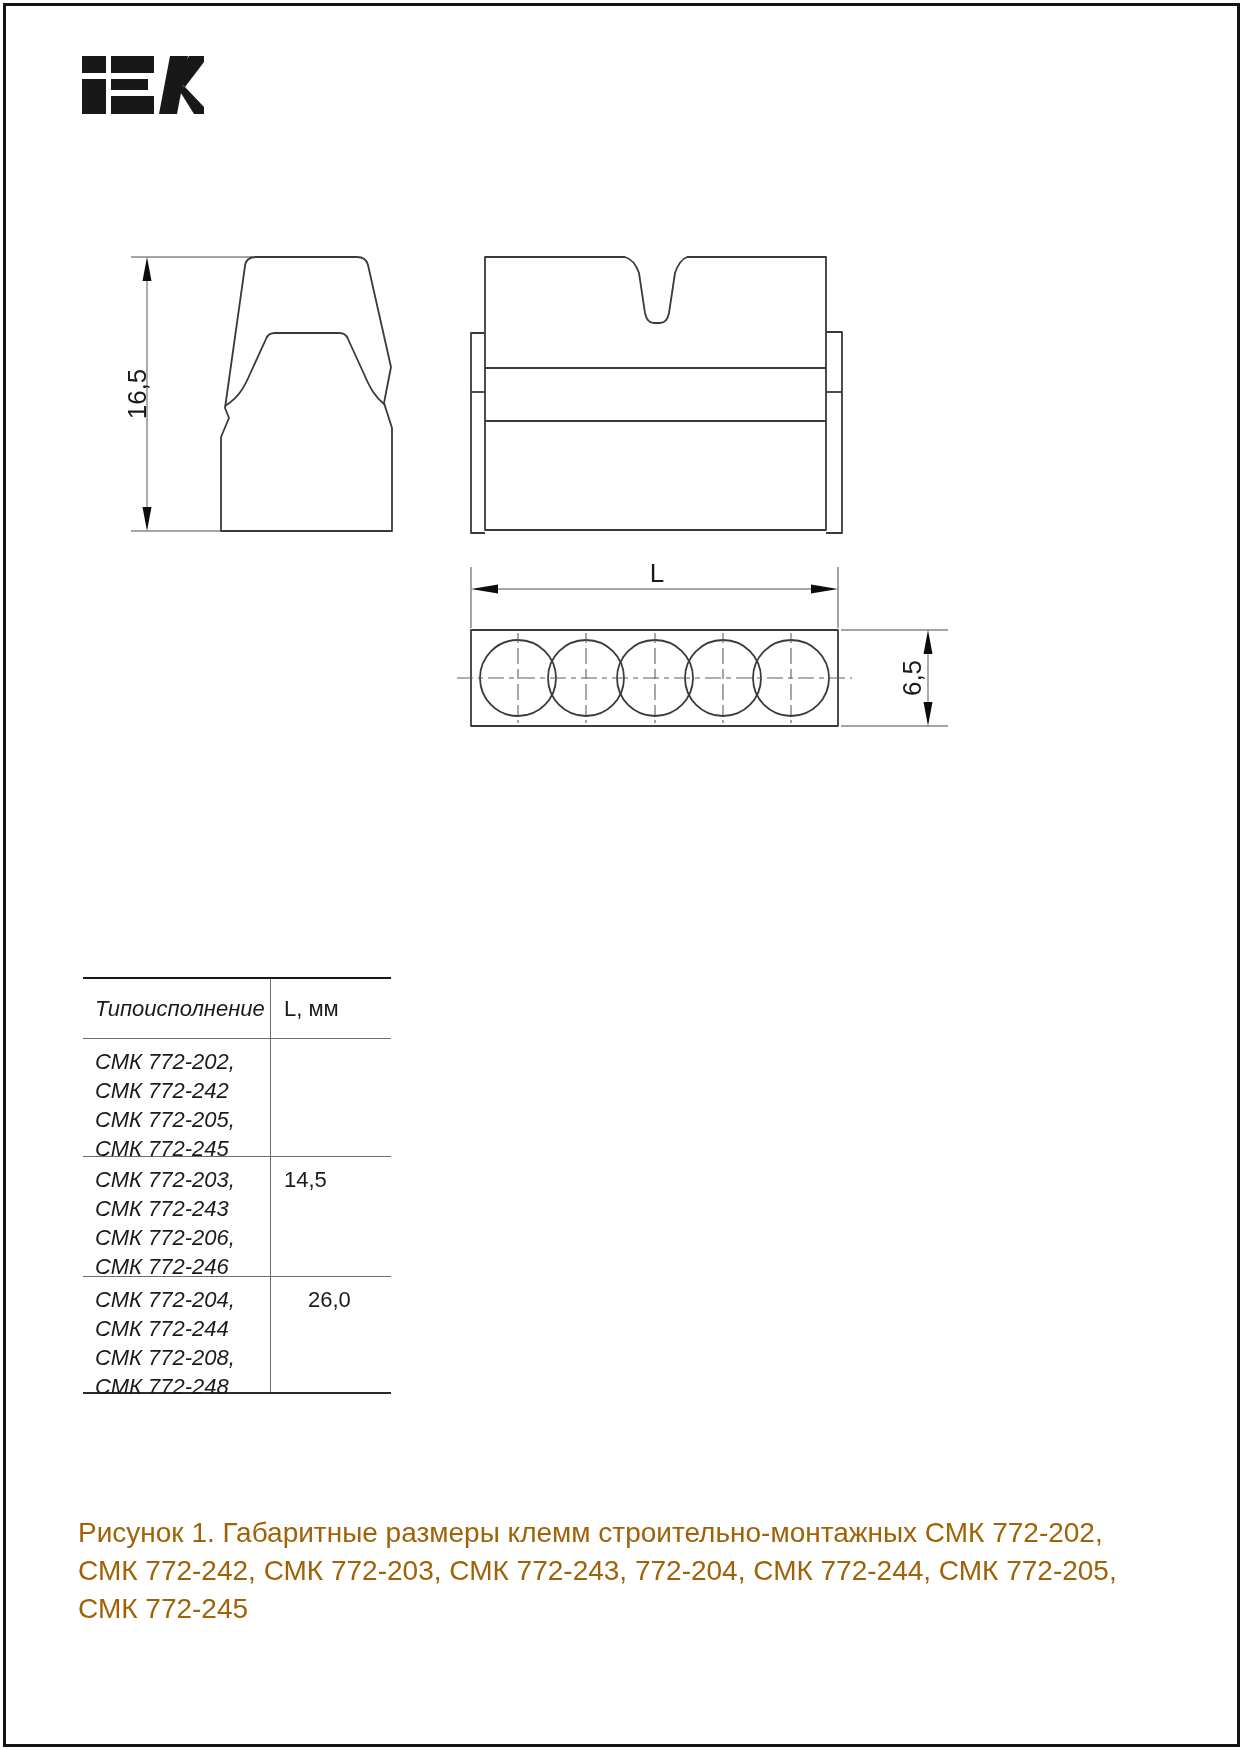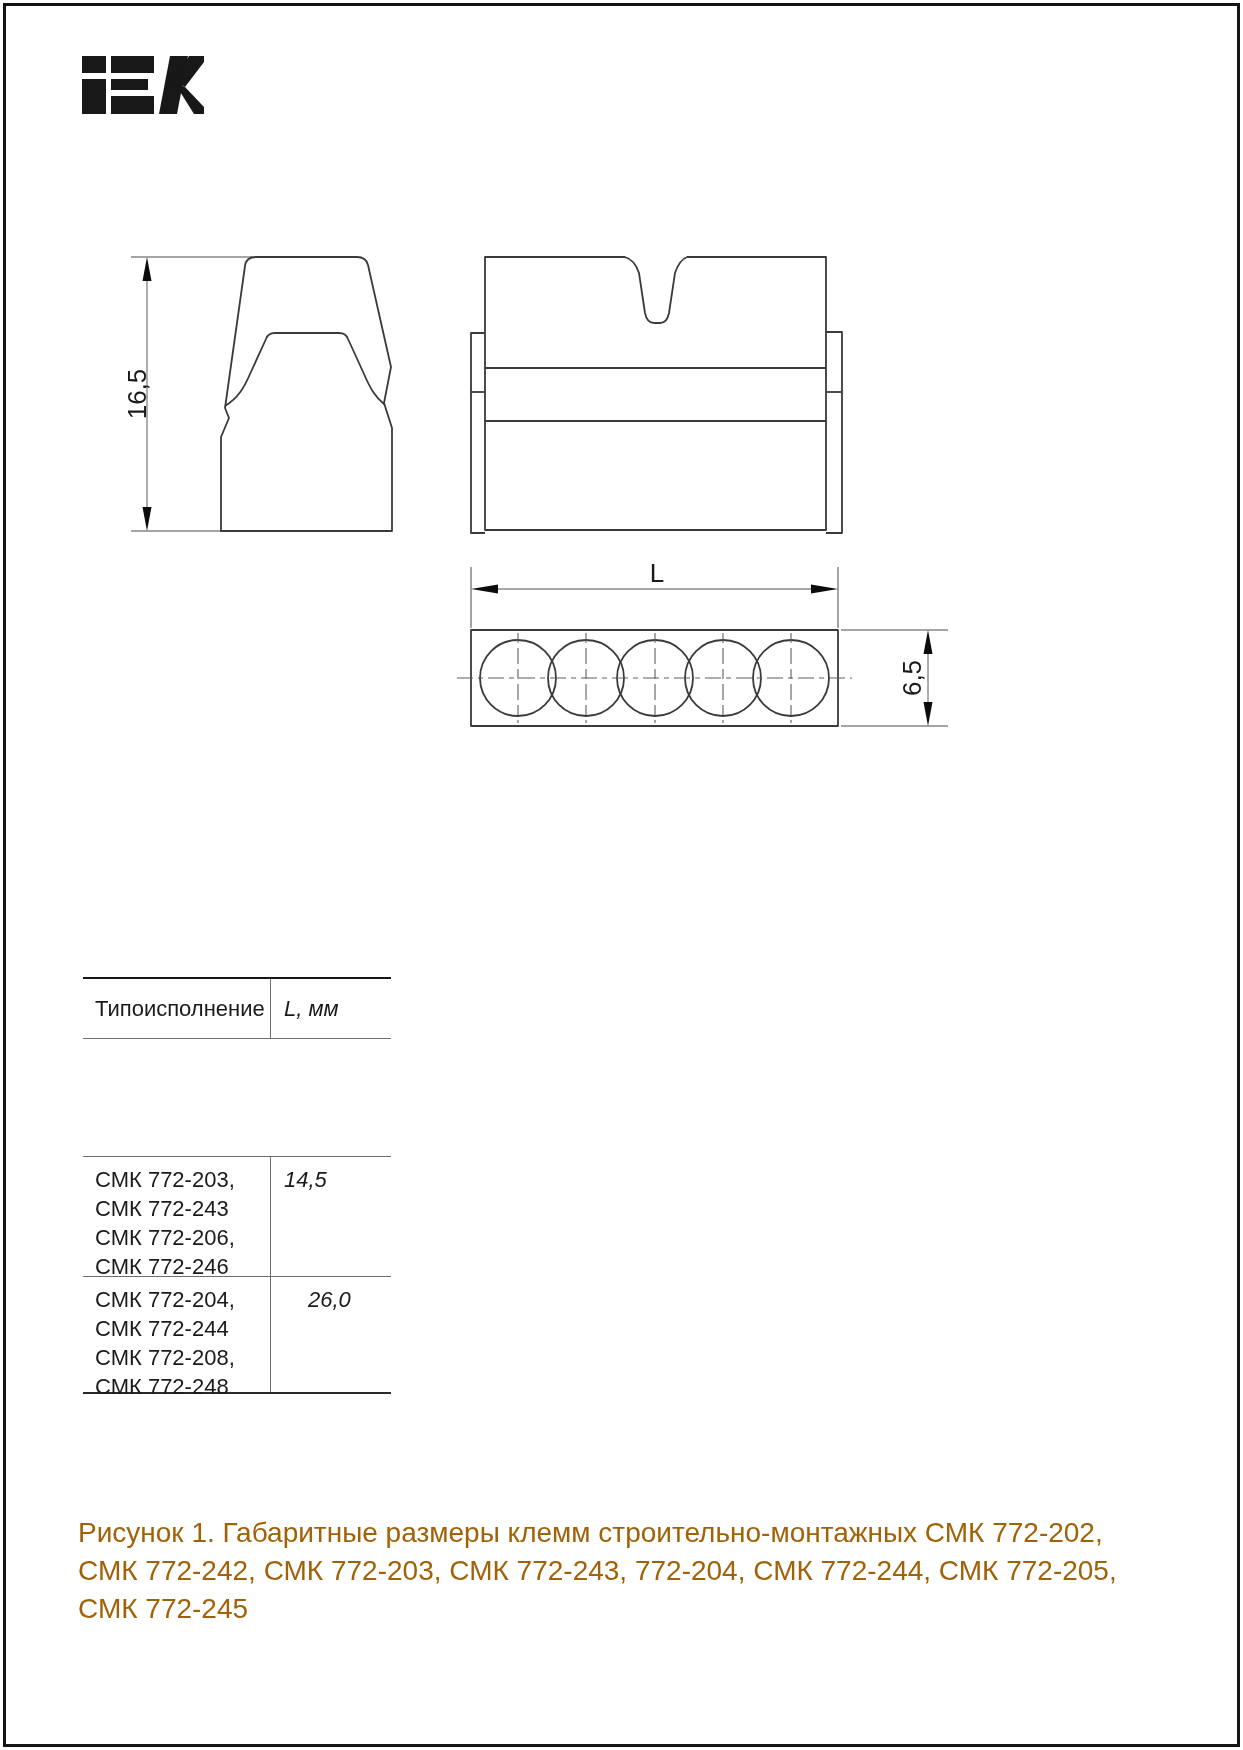--- a/index.html
+++ b/index.html
@@ -19,22 +19,22 @@
   .center{stroke:#5f5f5f;stroke-width:1.1;fill:none;}
   .dimtext{font-family:"Liberation Sans", sans-serif;font-size:26px;fill:#1a1a1a;}
   
   .dim-table{
     position:absolute;left:83px;top:977px;width:308px;
     border-top:2px solid #161616;border-bottom:2px solid #2a2a2a;
     font-size:22px;
   }
   .t-row{display:flex;border-bottom:1px solid #6e6e6e;}
   .t-row:last-child{border-bottom:none;}
-  .t-c1{width:188px;border-right:1px solid #6e6e6e;box-sizing:border-box;padding:8px 18px 0 12px;line-height:29px;}
-  .t-c2{flex:1;padding:8px 0 0 13px;line-height:29px;font-style:italic;}
+  .t-c1{width:188px;border-right:1px solid #6e6e6e;box-sizing:border-box;padding:8px 18px 0 12px;line-height:29px;font-style:italic;}
+  .t-c2{flex:1;padding:8px 0 0 13px;line-height:29px;}
   .t-head .t-c1, .t-head .t-c2{padding-top:0;line-height:59px;height:59px;}
   
   .caption{
     position:absolute;left:78px;top:1514px;width:1078px;margin:0;
     font-size:28px;line-height:38px;color:#a16207;
   }
 </style>
 </head>
 <body>
 
@@ -108,20 +108,26 @@
     <text class="dimtext" transform="rotate(-90 921 678)" x="921" y="678" text-anchor="middle">6,5</text>
   </g>
 </svg>
 
 <div class="dim-table">
   <div class="t-row t-head">
     <div class="t-c1">Типоисполнение</div>
     <div class="t-c2">L, мм</div>
   </div>
   <div class="t-row" style="height:117px;">
+    <div class="t-c1">
+      <div>СМК 772-202,</div>
+      <div>СМК 772-242</div>
+      <div>СМК 772-205,</div>
+      <div>СМК 772-245</div>
+    </div>
   </div>
   <div class="t-row" style="height:119px;">
     <div class="t-c1">
       <div>СМК 772-203,</div>
       <div>СМК 772-243</div>
       <div>СМК 772-206,</div>
       <div>СМК 772-246</div>
     </div>
     <div class="t-c2">14,5</div>
   </div>

